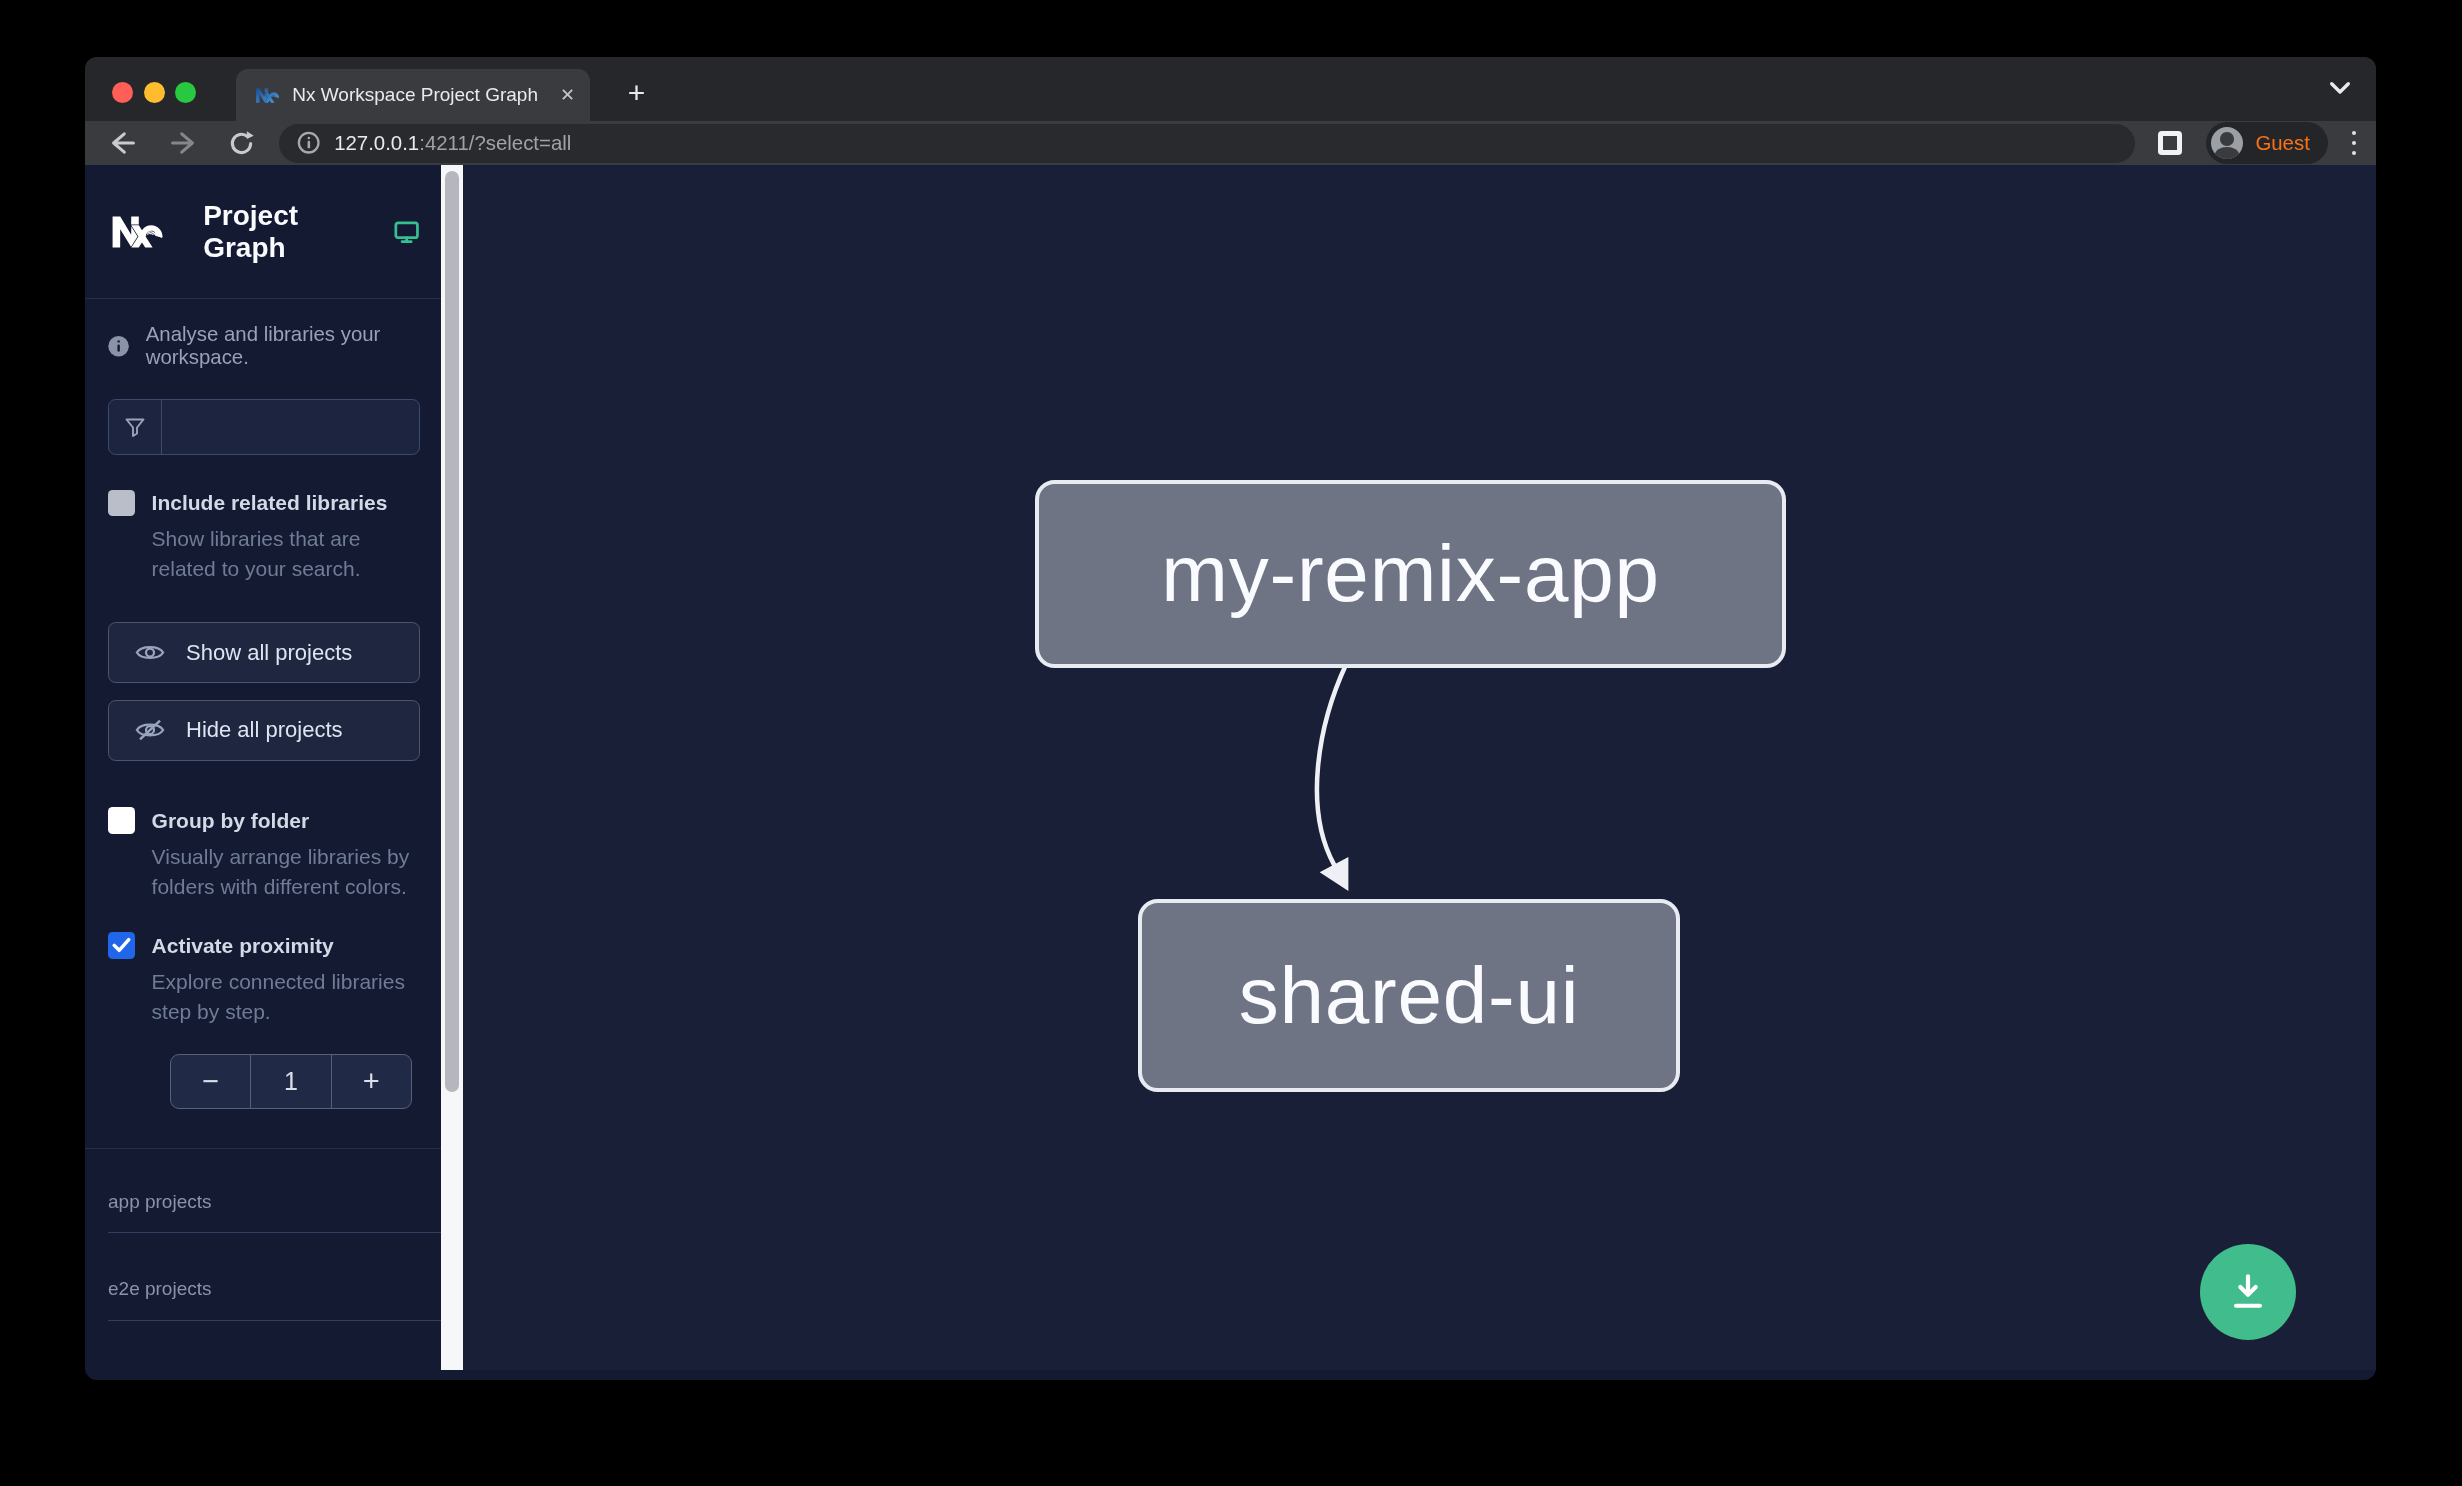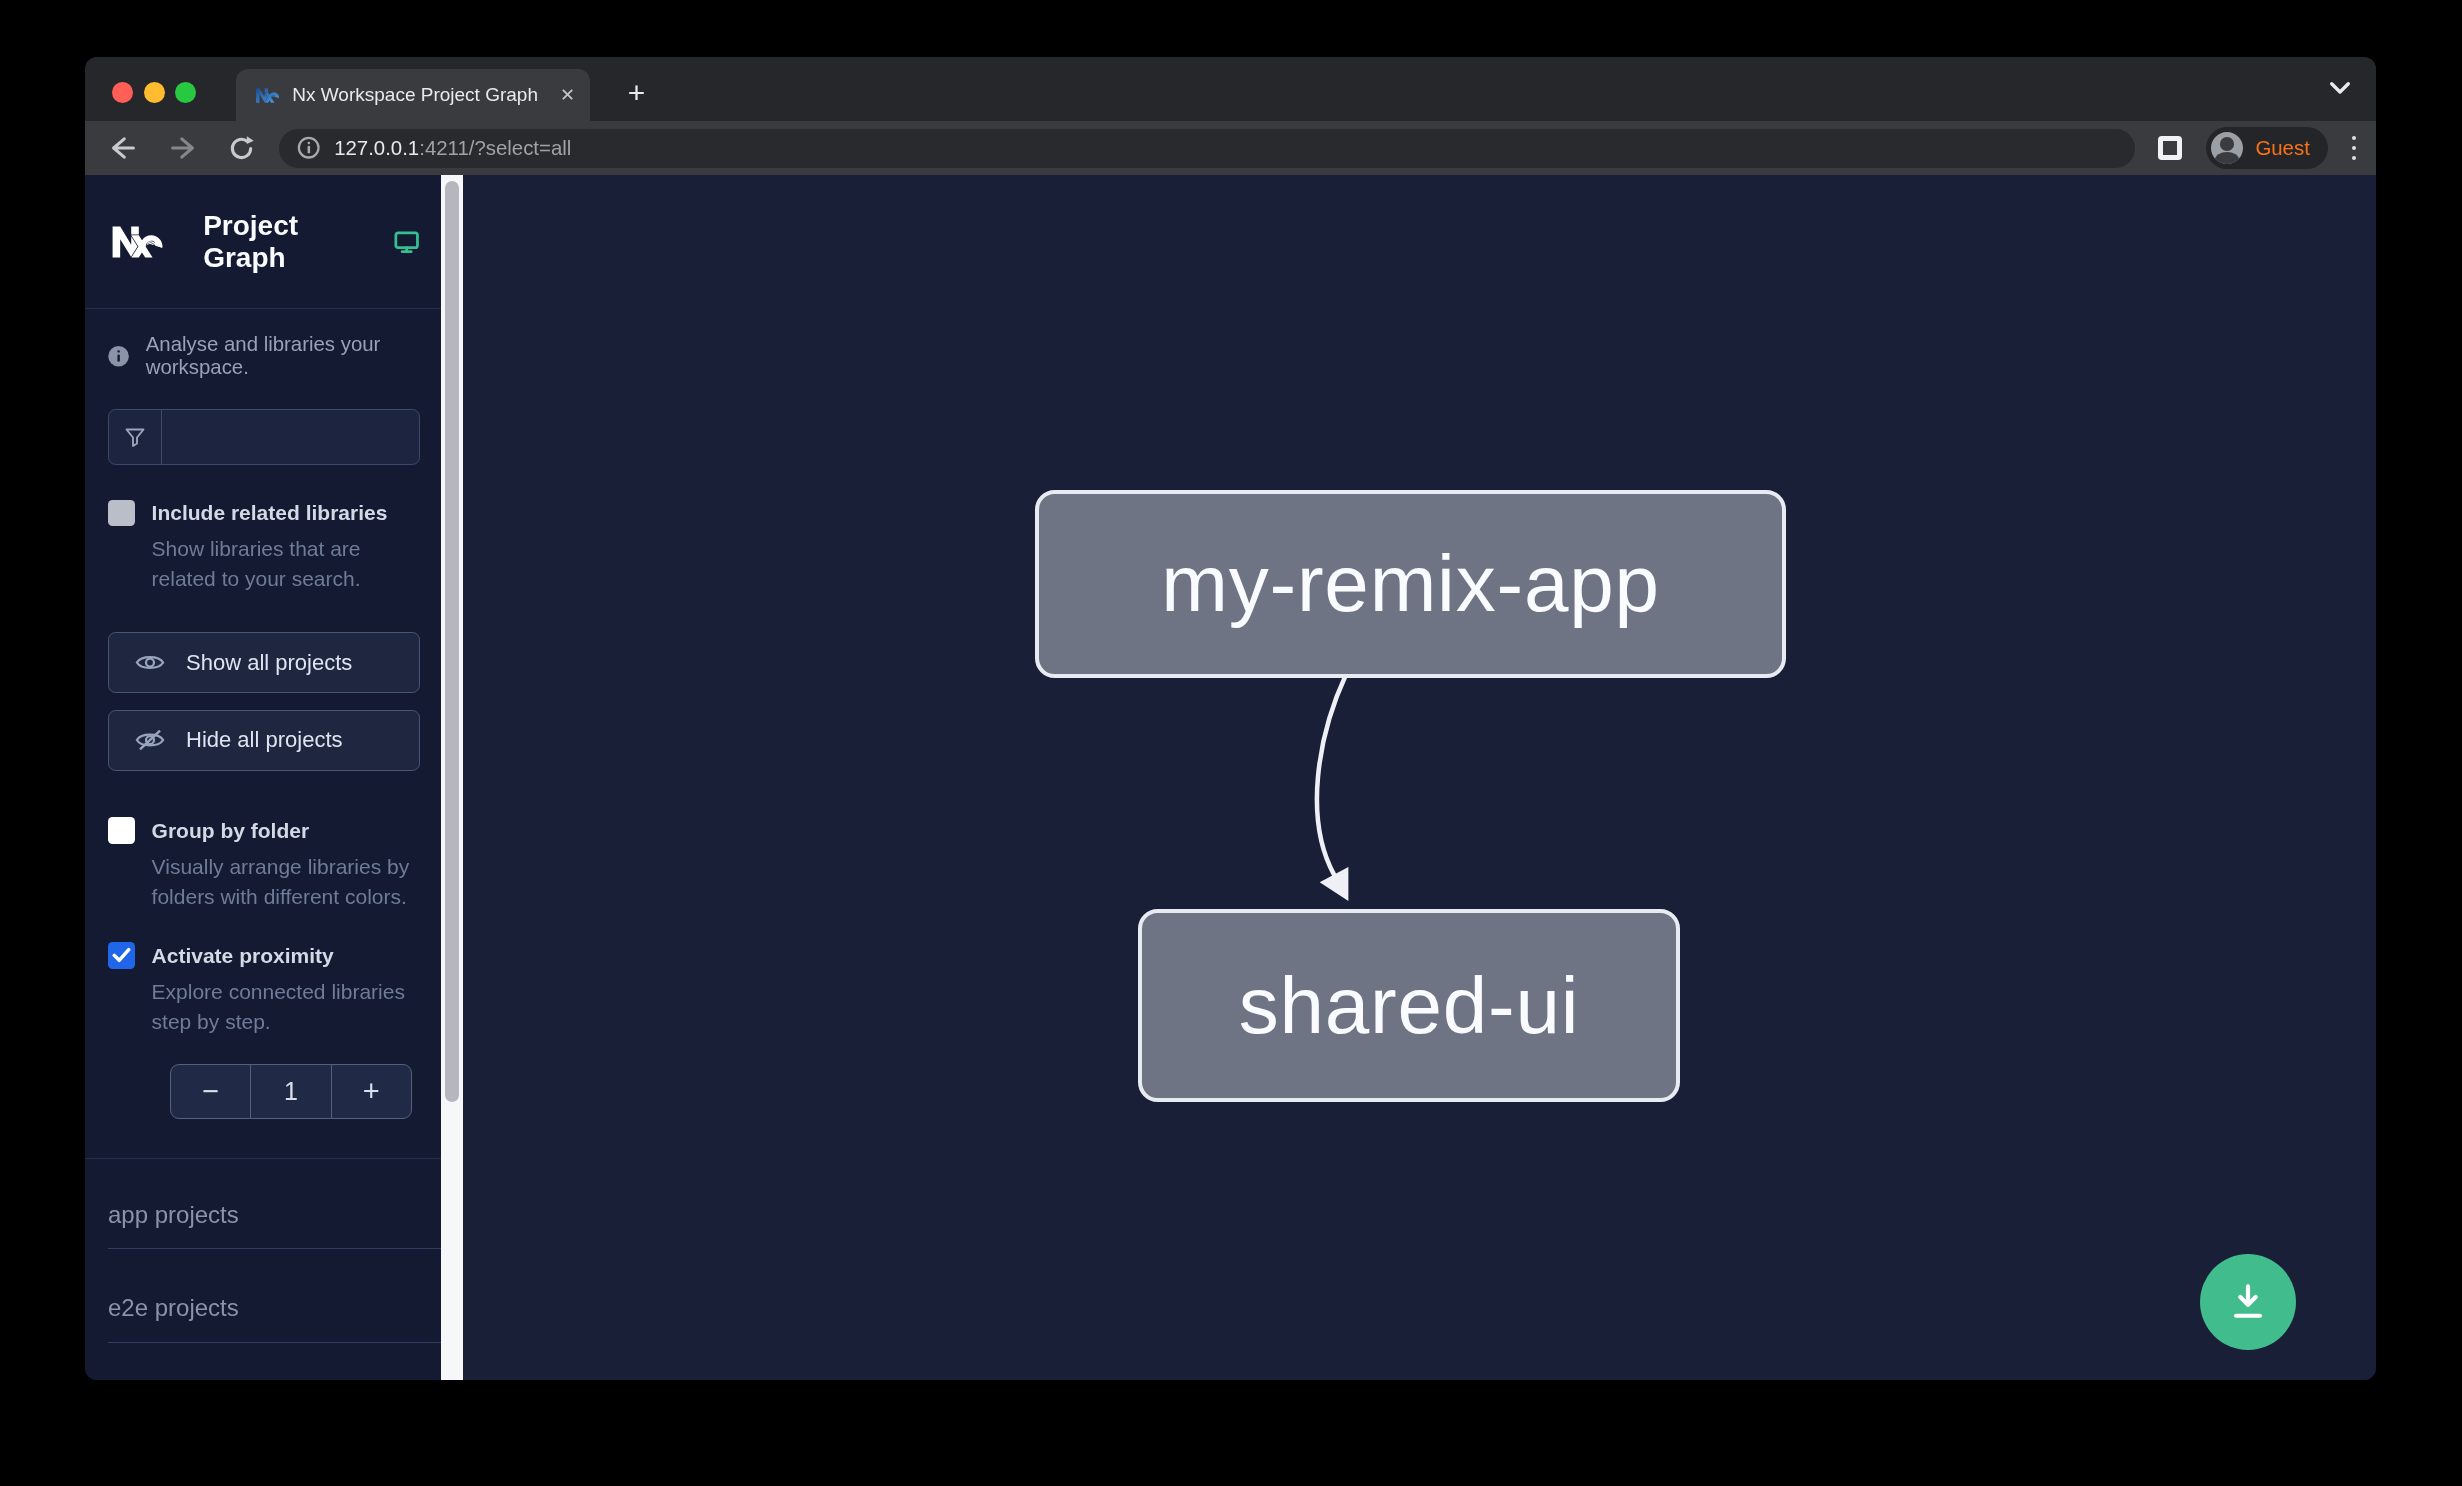--- a/index.html
+++ b/index.html
@@ -15,21 +15,21 @@
   .light.red{ background:#ff5f57; } .light.yellow{ background:#febc2e; } .light.green{ background:#28c840; }
   .tab { position:absolute; left:151px; top:12px; width:354px; height:52px; background:#3a3b3e;
          border-radius:12px 12px 0 0; display:flex; align-items:center; padding:0 15px 0 19.7px; gap:13.6px; }
   .tab-title { flex:1; color:#e8eaed; font-size:19px; white-space:nowrap; overflow:hidden; }
   .tab-close { color:#c3c5c8; font-size:18px; cursor:default; }
   .newtab { position:absolute; left:529px; top:13.6px; width:45px; height:45px; display:flex; align-items:center; justify-content:center;
             color:#e8eaed; font-size:30px; font-weight:300; }
   .strip-chevron { position:absolute; right:23px; top:23px; }
 
   
-  .toolbar { height:54px; background:#3a3b3e; display:flex; align-items:center; padding:0 19.7px; }
+  .toolbar { height:44px; background:#3a3b3e; display:flex; align-items:center; padding:0 19.7px; }
   .nav-icons { display:flex; align-items:center; gap:30px; margin-left:4.5px; }
   .urlbar { flex:1; height:39px; margin:0 23px; background:#292a2d; border-radius:19.7px;
             display:flex; align-items:center; padding:0 18px; gap:13.6px; min-width:0; }
   .url-text { font-size:20.4px; white-space:nowrap; }
   .url-host { color:#e9eaec; } .url-path { color:#9fa2a8; }
   .right-cluster { display:flex; align-items:center; gap:24px; }
   .panel-icon { width:24px; height:24px; border:5.3px solid #f1f2f3; border-radius:3.8px; }
   .guest { height:42px; background:#242528; border-radius:21px; display:flex; align-items:center; gap:12px; padding:0 18px 0 5.3px; }
   .avatar { width:32px; height:32px; border-radius:50%; background:#9b9fa6; position:relative; overflow:hidden; }
   .avatar .head { position:absolute; left:9px; top:5.3px; width:13.6px; height:13.6px; border-radius:50%; background:#3a3b3e; }
@@ -69,21 +69,21 @@
               display:flex; align-items:center; gap:21px; padding-left:26px; }
   .side-btn span { color:#dee5f0; font-size:22px; font-weight:500; }
 
   .stepper { margin:27px 0 0 62px; width:242px; height:55px; border:1.1px solid #55607a; border-radius:9px;
              display:flex; background:#202945; overflow:hidden; }
   .step-cell { flex:1; display:flex; align-items:center; justify-content:center; color:#d9e0ec; font-size:29px; }
   .step-cell.mid { border-left:1.1px solid #55607a; border-right:1.1px solid #55607a; font-size:25px; }
 
   .section { margin-top:42px; }
   .section + .section { margin-top:45px; }
-  .section-label { color:#8a93a8; font-size:24px; }
+  .section-label { color:#8a93a8; font-size:19px; }
   .section-rule { border:none; border-top:0.8px solid #323e60; margin-top:19.7px; width:344px; }
 
   
   .scrollbar { width:22px; background:#f6f7f9; position:relative; }
   .scroll-thumb { position:absolute; left:3.8px; top:6px; width:14.4px; height:921px; border-radius:7.6px; background:#b6b6be; }
 
   
   .canvas { flex:1; position:relative; background:#1a1f38; overflow:hidden; }
   .edge-layer { position:absolute; inset:0; }
   .gnode { position:absolute; background:#6f7485; border:4.5px solid #e9ebf2; border-radius:19.7px;

